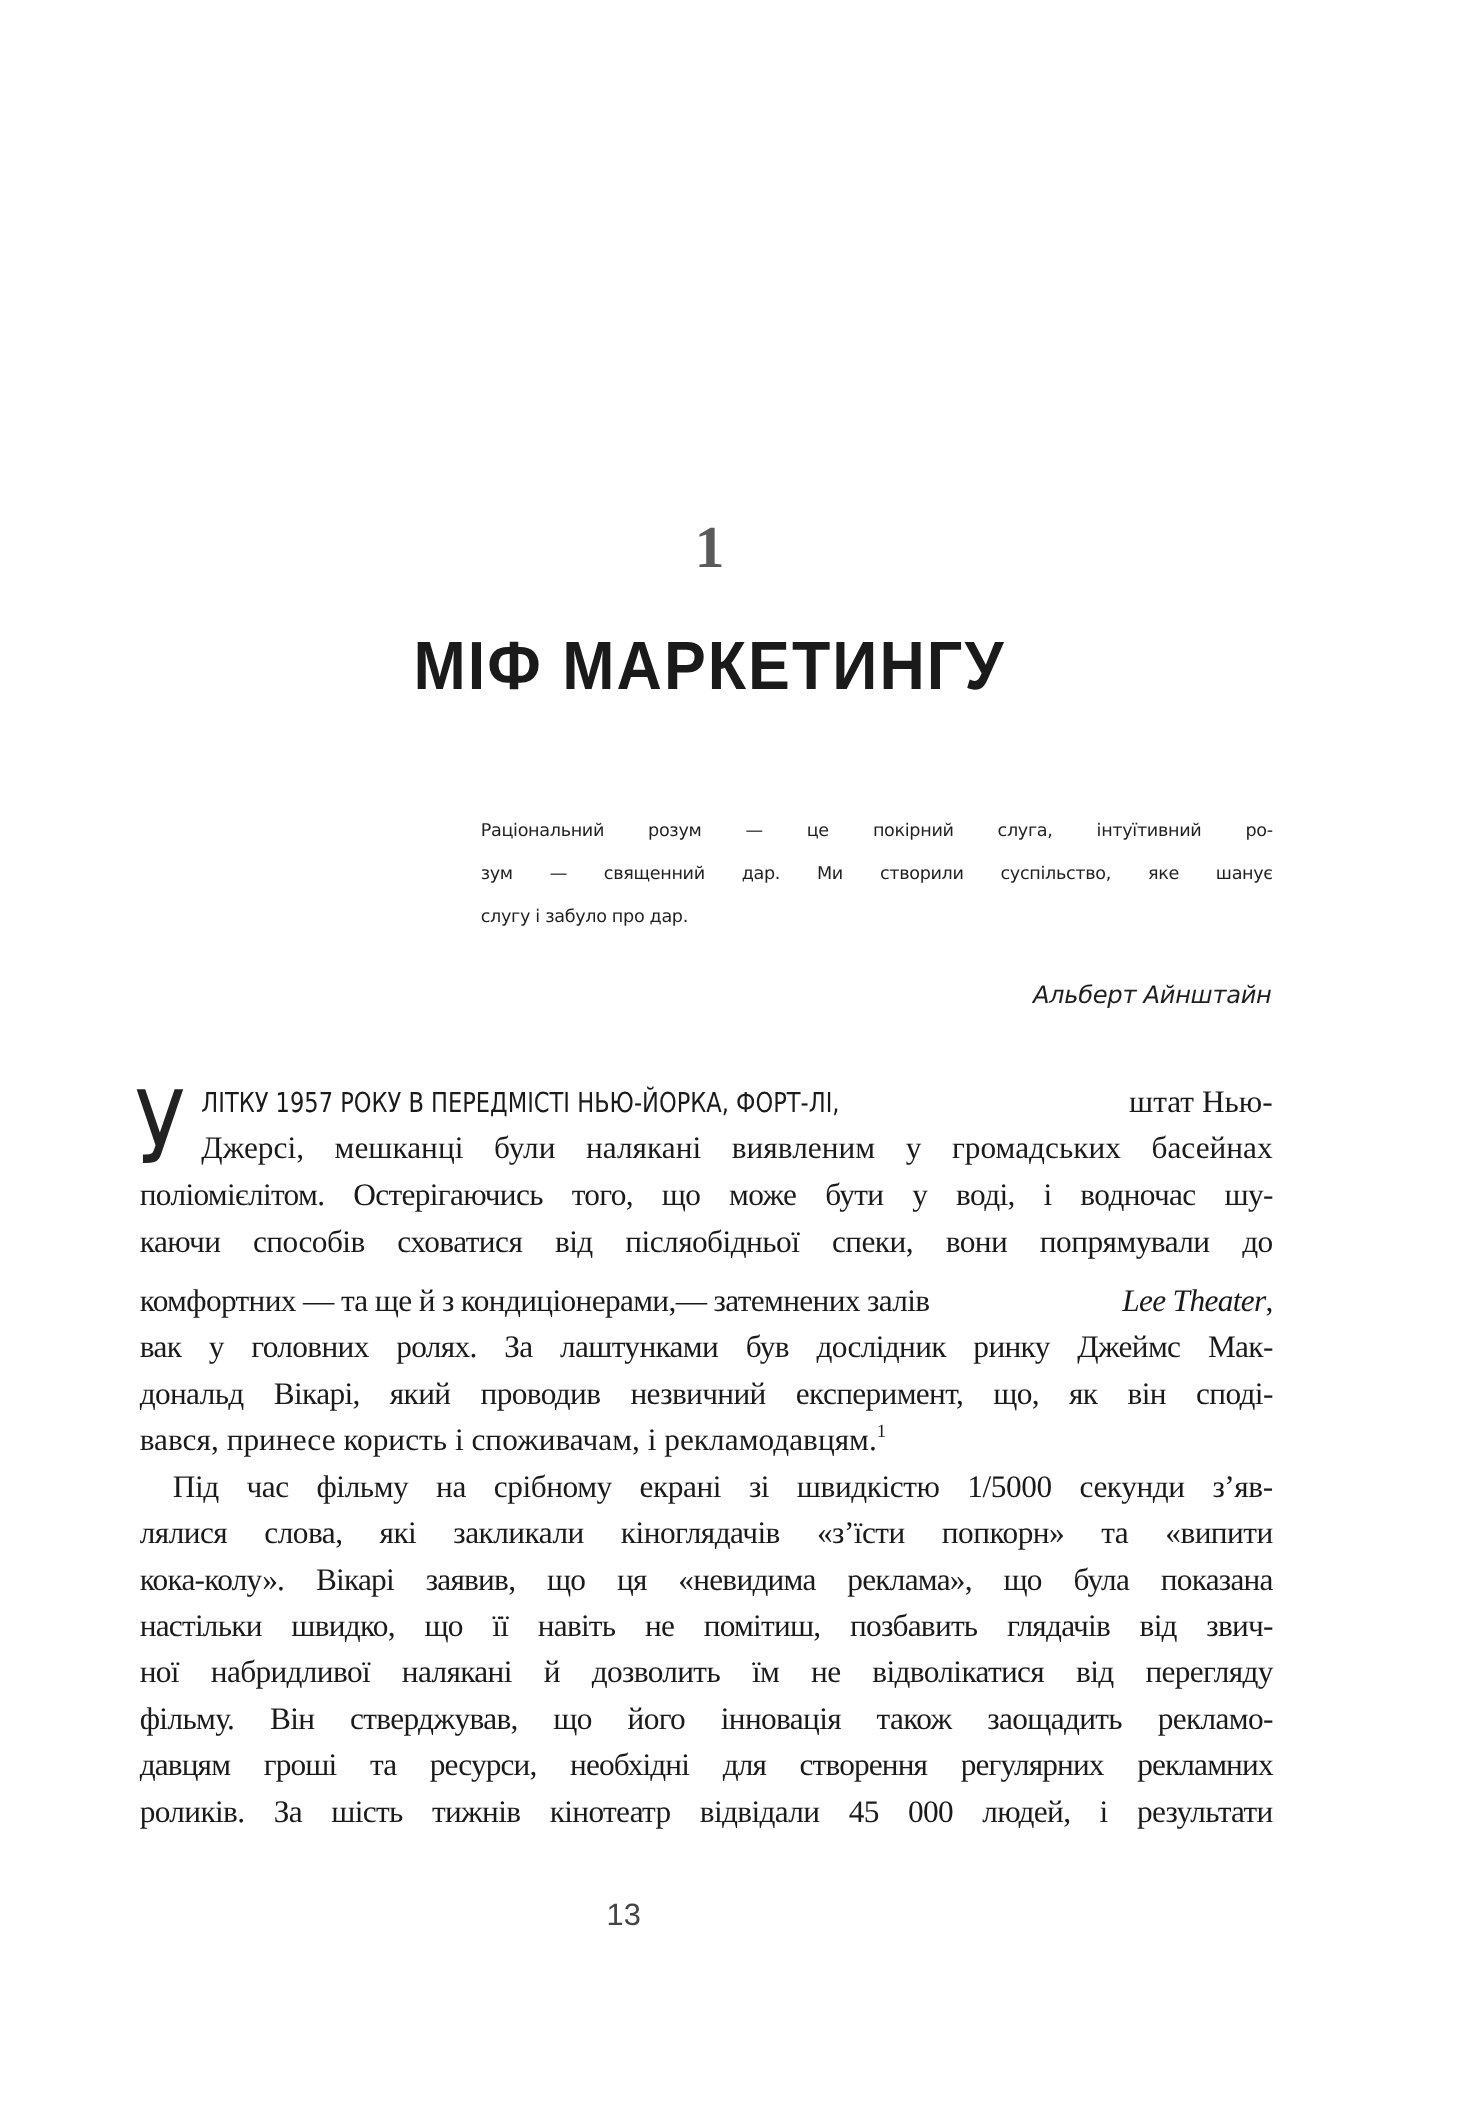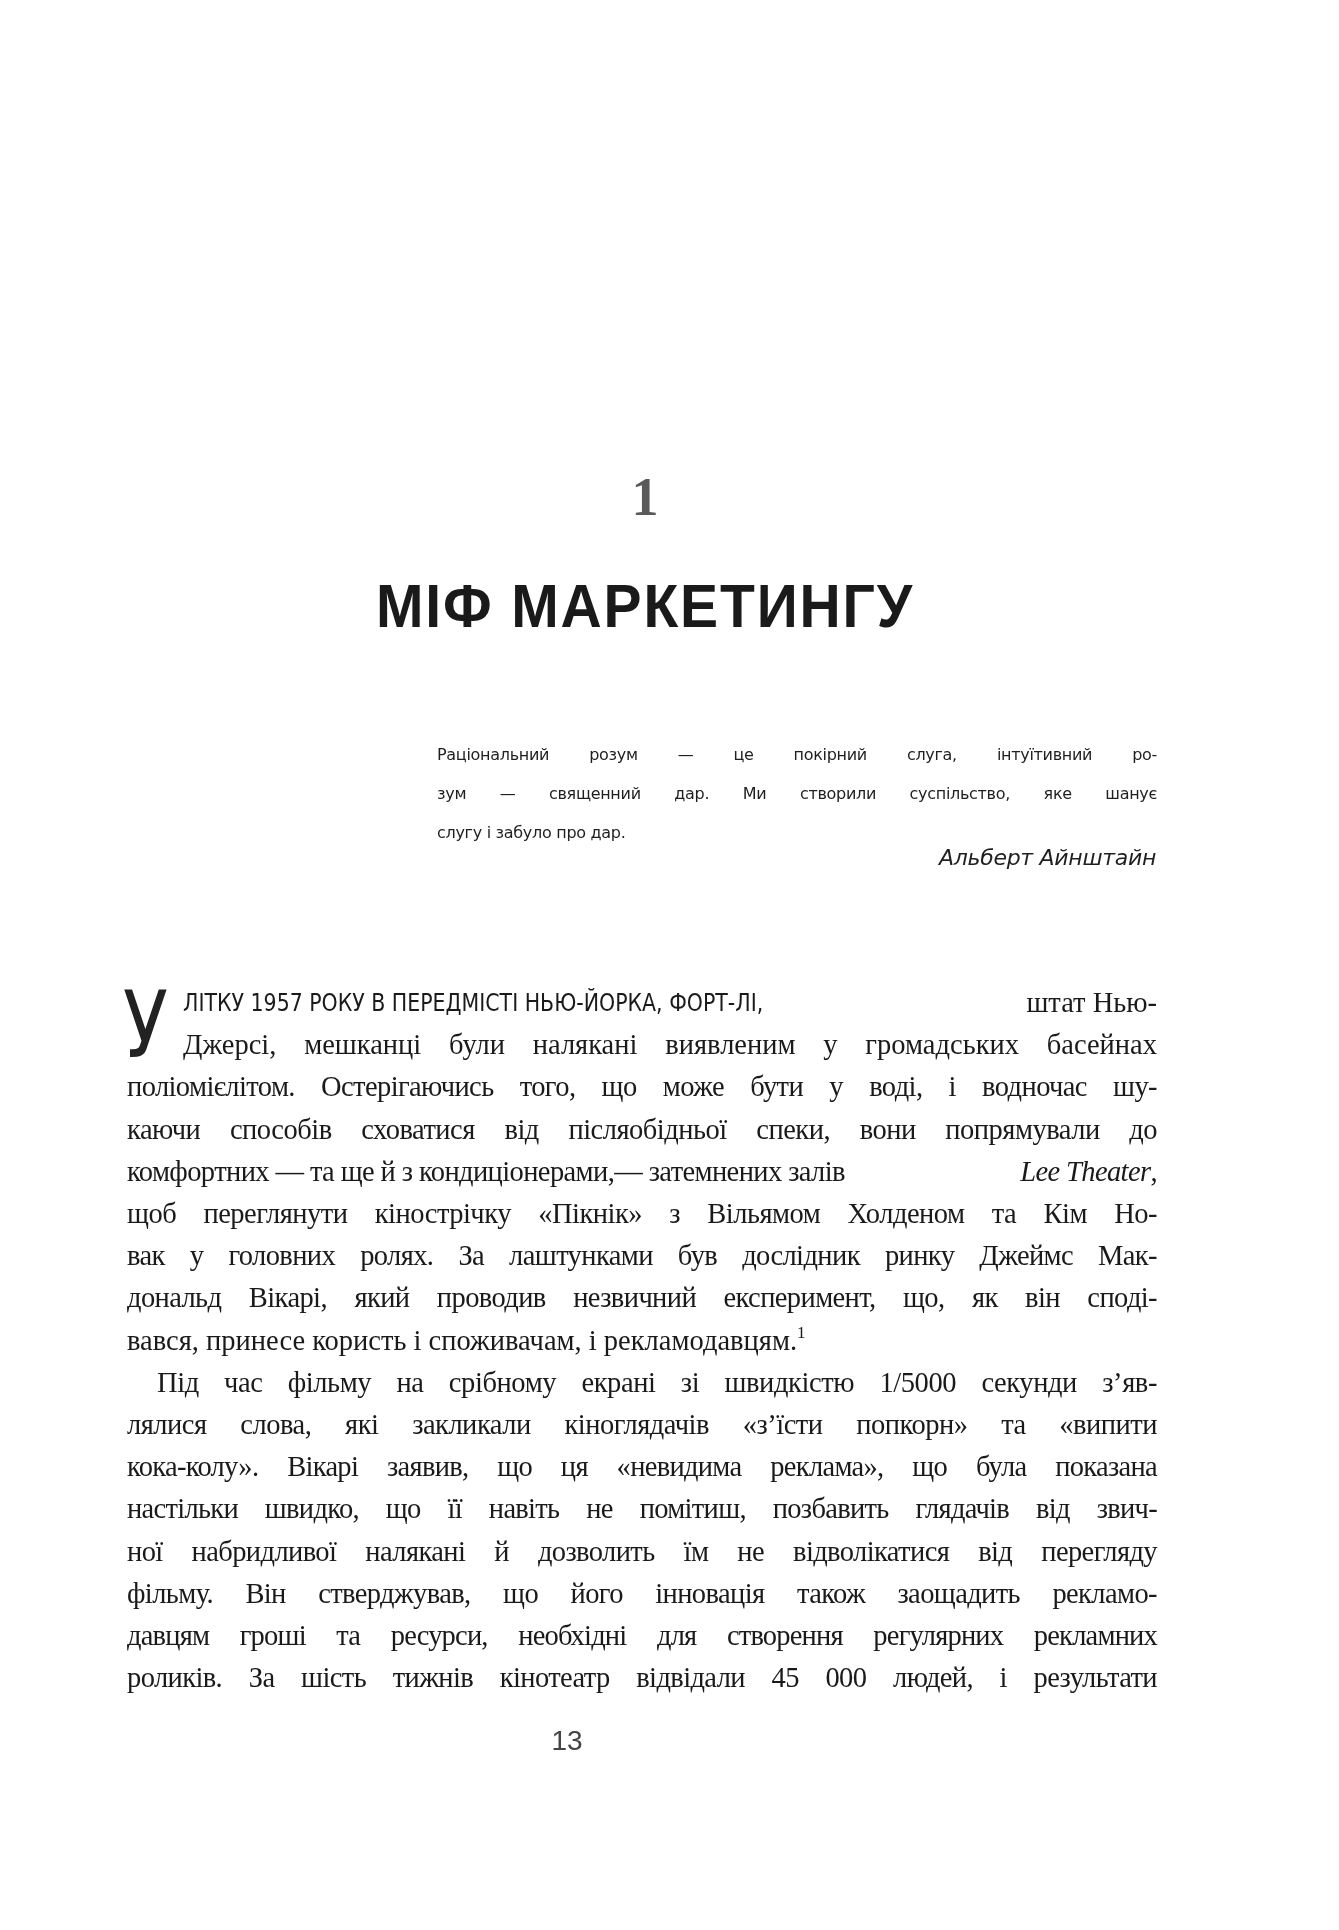--- a/index.html
+++ b/index.html
@@ -48,21 +48,21 @@
       width: 720px;
       font-family: "DejaVu Sans", sans-serif;
       font-size: 16px;
       line-height: 39px;
       color: #1f1f1f;
       text-align: justify;
       letter-spacing: -0.3px;
     }
     .epigraph-author {
       position: absolute;
-      top: 845px;
+      top: 893px;
       right: 183px;
       font-family: "DejaVu Sans", sans-serif;
       font-style: italic;
       font-size: 22px;
       color: #1f1f1f;
       letter-spacing: -0.3px;
     }
     .body-text {
       position: absolute;
       top: 982px;
@@ -141,25 +141,24 @@
   <span class="drop-cap">У</span>
 
   <div>
     <div class="line-wrap dc-indent" style="padding-left:56px;">
       <span class="smallcaps" style="display:inline-block; transform-origin:left center; margin-right:-150px;">ЛІТКУ 1957 РОКУ В ПЕРЕДМІСТІ НЬЮ-ЙОРКА, ФОРТ-ЛІ,</span>
       <span>штат Нью-</span>
     </div>
     <span class="line dc-indent">Джерсі, мешканці були налякані виявленим у громадських басейнах</span>
     <span class="line" style="letter-spacing:-0.6px;">поліомієлітом. Остерігаючись того, що може бути у воді, і водночас шу-</span>
     <span class="line" style="letter-spacing:-0.5px;">каючи способів сховатися від післяобідньої спеки, вони попрямували до</span>
-    <div class="line-wrap" style="letter-spacing:-0.6px;">
+    <div class="line-wrap" style="letter-spacing:-0.6px;margin-top:12px;">
       <span>комфортних — та ще й з кондиціонерами,— затемнених залів</span>
       <span><span class="italic">Lee Theater</span><span>,</span></span>
     </div>
-    <span class="line" style="letter-spacing:-0.5px;">щоб переглянути кінострічку «Пікнік» з Вільямом Холденом та Кім Но-</span>
     <span class="line" style="letter-spacing:-0.6px;">вак у головних ролях. За лаштунками був дослідник ринку Джеймс Мак-</span>
     <span class="line" style="letter-spacing:-0.6px;">дональд Вікарі, який проводив незвичний експеримент, що, як він споді-</span>
     <div class="line left">
       <span>вався, принесе користь і споживачам, і рекламодавцям.</span><sup class="fn">1</sup>
     </div>
   </div>
 
   <div>
     <span class="line indent" style="letter-spacing:-0.4px;">Під час фільму на срібному екрані зі швидкістю 1/5000 секунди з’яв-</span>
     <span class="line" style="letter-spacing:-0.5px;">лялися слова, які закликали кіноглядачів «з’їсти попкорн» та «випити</span>

